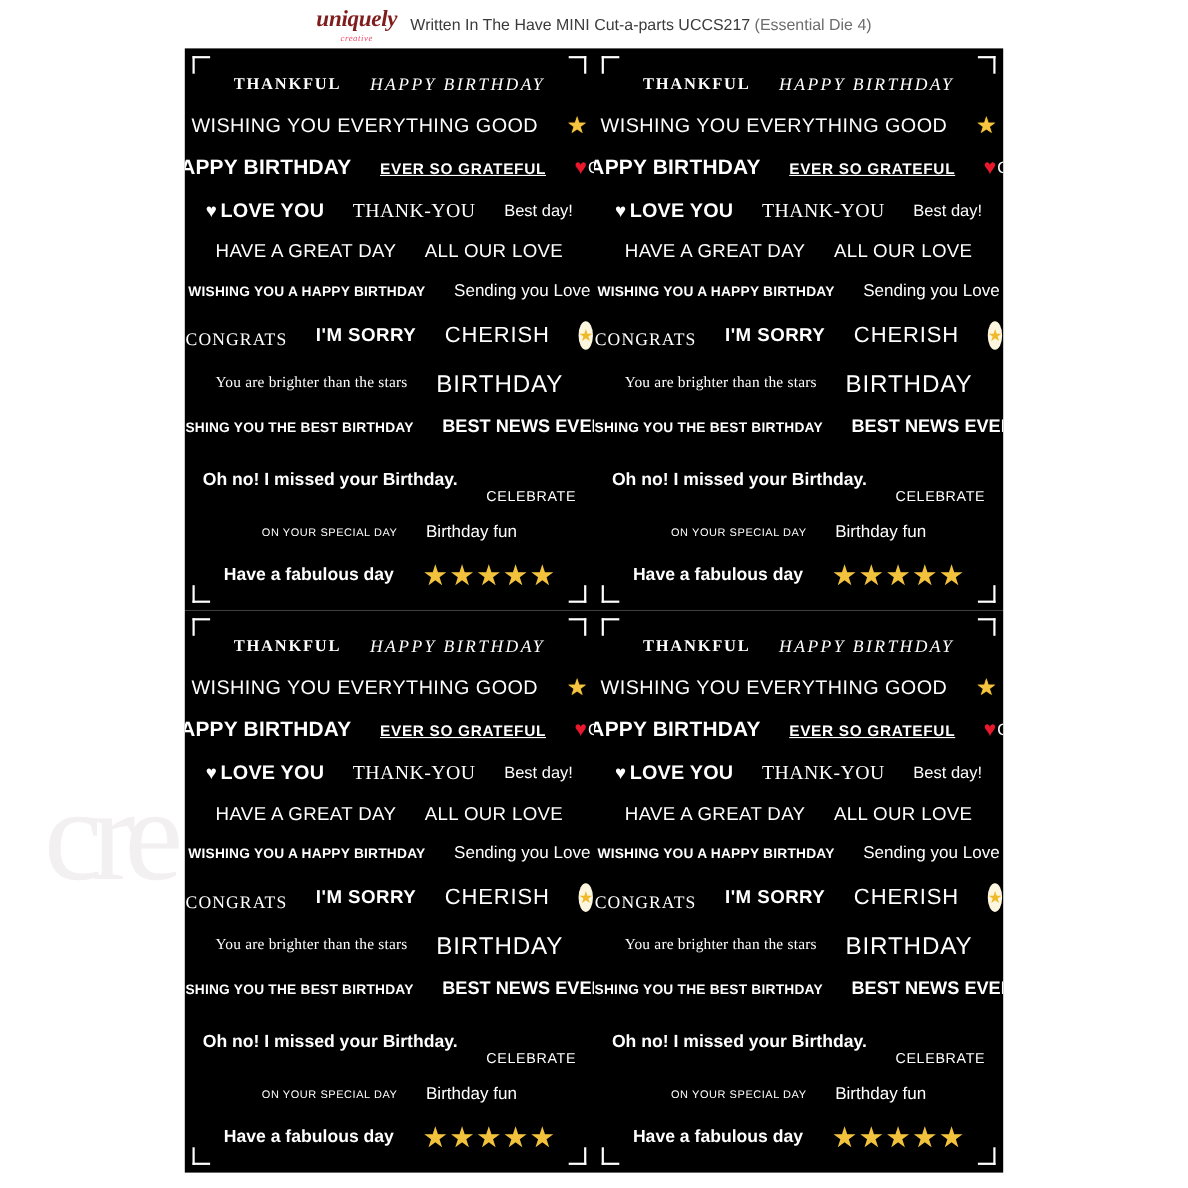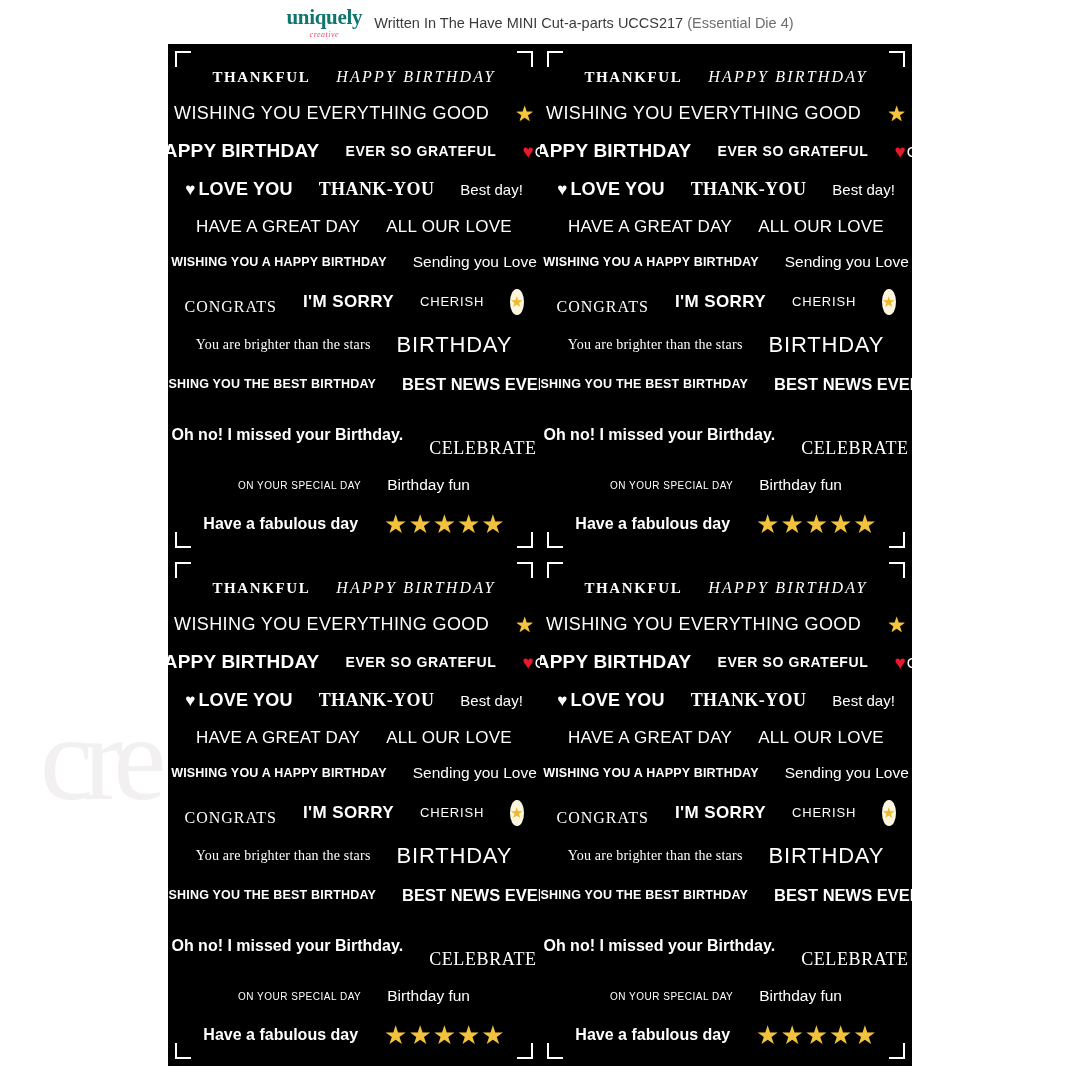--- a/index.html
+++ b/index.html
@@ -54,23 +54,24 @@
   }
   .brand {
     display: flex;
     flex-direction: column;
     align-items: center;
     margin-right: 12px;
     line-height: 1;
   }
   .brand-name {
     font-family: "Liberation Serif", serif;
+    font-style: italic;
     font-weight: bold;
     font-size: 21px;
-    color: #0f766e;
+    color: #7f1d1d;
     letter-spacing: -0.3px;
   }
   .brand-sub {
     font-family: "Liberation Serif", serif;
     font-style: italic;
     font-size: 8px;
     color: #ef4a6b;
     margin-top: 3px;
     letter-spacing: 0.5px;
   }
@@ -157,31 +158,32 @@
     font-family: "Liberation Sans", sans-serif;
     font-size: 19px;
     font-weight: bold;
     letter-spacing: 0.2px;
   }
   .s-grateful {
     font-family: "Liberation Sans", sans-serif;
     font-size: 14px;
     font-weight: bold;
     letter-spacing: 0.6px;
+    text-decoration: underline;
   }
   .s-loveyou {
     font-family: "Liberation Sans", sans-serif;
     font-size: 18px;
     font-weight: bold;
     letter-spacing: 0.2px;
   }
   .s-thankyou {
     font-family: "Liberation Serif", serif;
     font-size: 18px;
-    font-weight: bold;
+    font-weight: normal;
     letter-spacing: 0.4px;
   }
   .s-bestday {
     font-family: "Liberation Sans", sans-serif;
     font-size: 15px;
   }
   .s-greatday {
     font-family: "Liberation Sans", sans-serif;
     font-size: 17px;
     letter-spacing: 0.3px;
@@ -208,21 +210,21 @@
     margin-top: 10px;
   }
   .s-imsorry {
     font-family: "Liberation Sans", sans-serif;
     font-size: 17px;
     font-weight: bold;
     letter-spacing: 0.4px;
   }
   .s-cherish {
     font-family: "Liberation Sans", sans-serif;
-    font-size: 13px;
+    font-size: 20px;
     letter-spacing: 0.8px;
   }
   .s-brighter {
     font-family: "Liberation Serif", serif;
     font-size: 14px;
     letter-spacing: 0.2px;
   }
   .s-birthday {
     font-family: "Liberation Sans", sans-serif;
     font-size: 22px;
@@ -238,22 +240,22 @@
     font-family: "Liberation Sans", sans-serif;
     font-size: 16.5px;
     font-weight: bold;
   }
   .s-ohno {
     font-family: "Liberation Sans", sans-serif;
     font-size: 16px;
     font-weight: bold;
   }
   .s-celebrate {
-    font-family: Liberation Serif, serif;
-    font-size: 18px;
+    font-family: Liberation Sans, sans-serif;
+    font-size: 13px;
     letter-spacing: 0.6px;
     margin-top: 28px;
   }
   .s-special {
     font-family: "Liberation Sans", sans-serif;
     font-size: 10px;
     letter-spacing: 0.5px;
   }
   .s-bdayfun {
     font-family: "Liberation Sans", sans-serif;

